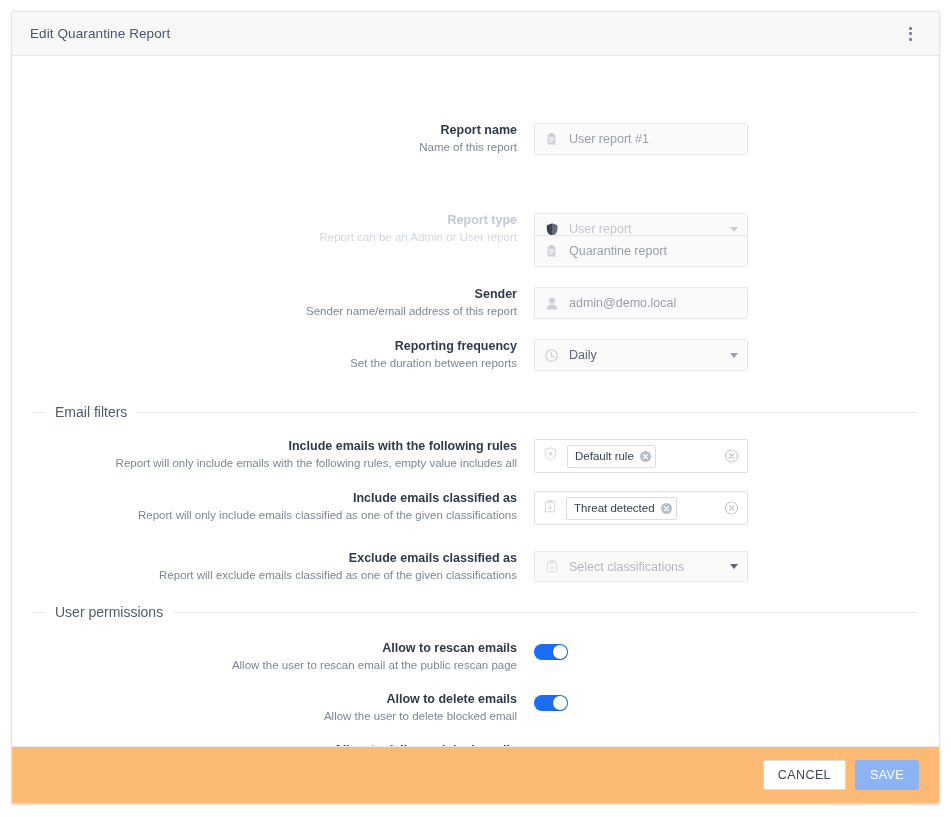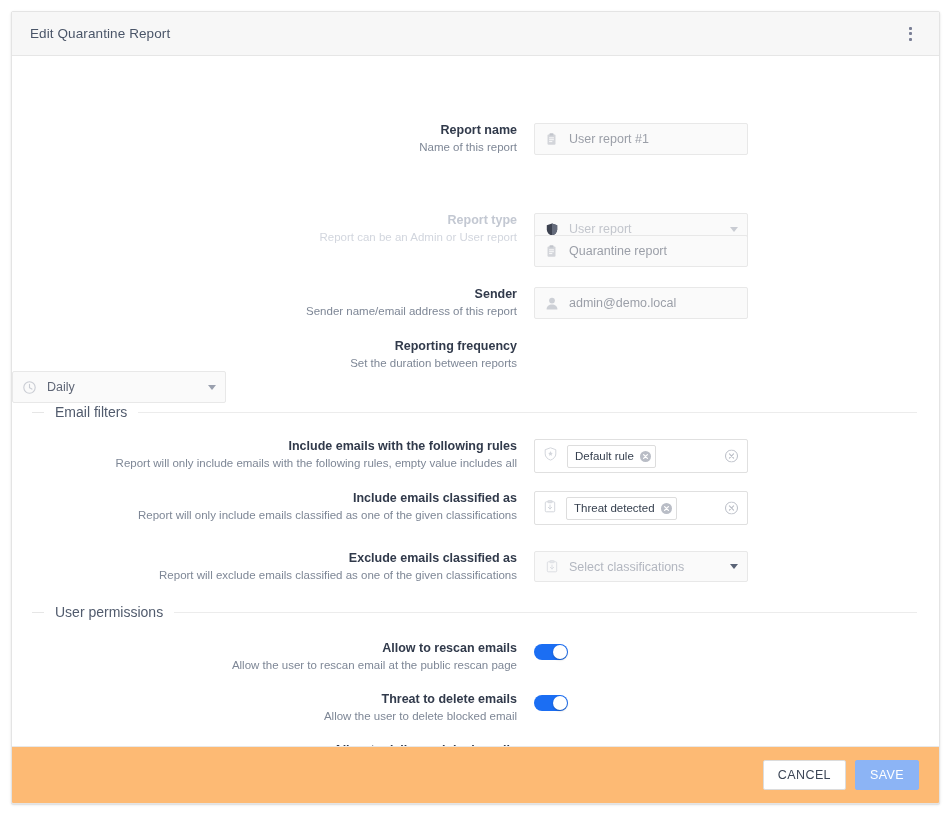--- a/index.html
+++ b/index.html
@@ -361,21 +361,21 @@
             <svg width="12" height="13" viewBox="0 0 12 13">
                 <circle cx="6" cy="3.6" r="2.9" fill="#cdd0d6"></circle>
                 <path d="M0.6 12.4 C0.6 9.1 3 7.4 6 7.4 C9 7.4 11.4 9.1 11.4 12.4 Z" fill="#cdd0d6"></path>
               </svg>
           </span>
           <span class="ftext">admin@demo.local</span>
         </div>
       </div>
     </div>
 
-    <div class="row" style="position:absolute;left:0;top:283px;flex-direction:column;">
+    <div class="row" style="position:absolute;left:0;top:283px;">
       <div class="row-labels">
         <span class="lbl">Reporting frequency</span>
         <span class="sub">Set the duration between reports</span>
       </div>
       <div class="ctrl">
         <div class="field" style="color:#5f6676;">
           <span class="fi">
             <svg width="13" height="13" viewBox="0 0 13 13">
                 <circle cx="6.5" cy="6.5" r="5.7" fill="none" stroke="#c9ccd3" stroke-width="1.1"></circle>
                 <path d="M6.5 3.3 V6.7 L8.9 8.1" fill="none" stroke="#c9ccd3" stroke-width="1.1" stroke-linecap="round"></path>
@@ -495,21 +495,21 @@
       </div>
       <div class="ctrl" style="padding-top:3px;">
         <span class="toggle on">
           <span class="knob"></span>
         </span>
       </div>
     </div>
 
     <div class="row" style="position:absolute;left:0;top:636px;">
       <div class="row-labels">
-        <span class="lbl">Threat to delete emails</span>
+        <span class="lbl">Allow to delete emails</span>
         <span class="sub">Allow the user to delete blocked email</span>
       </div>
       <div class="ctrl" style="padding-top:3px;">
         <span class="toggle on">
           <span class="knob"></span>
         </span>
       </div>
     </div>
 
     <div class="row" style="position:absolute;left:0;top:687px;">

